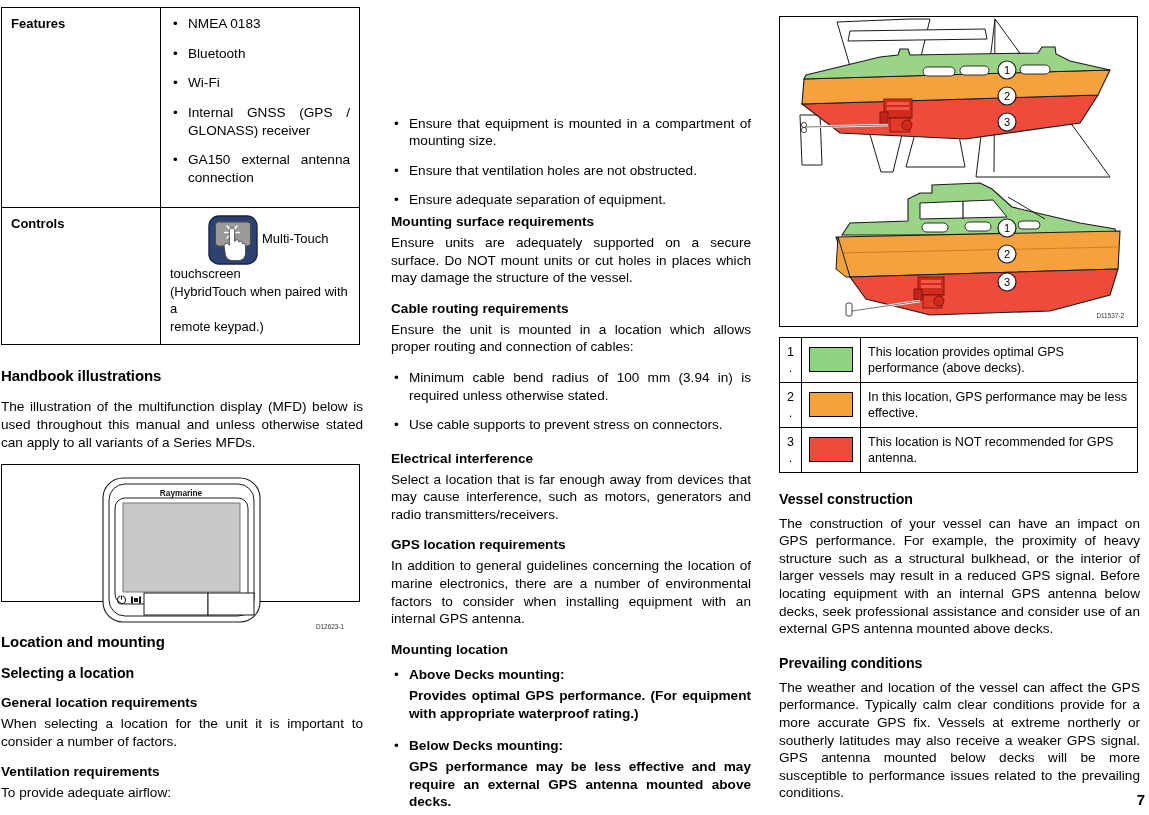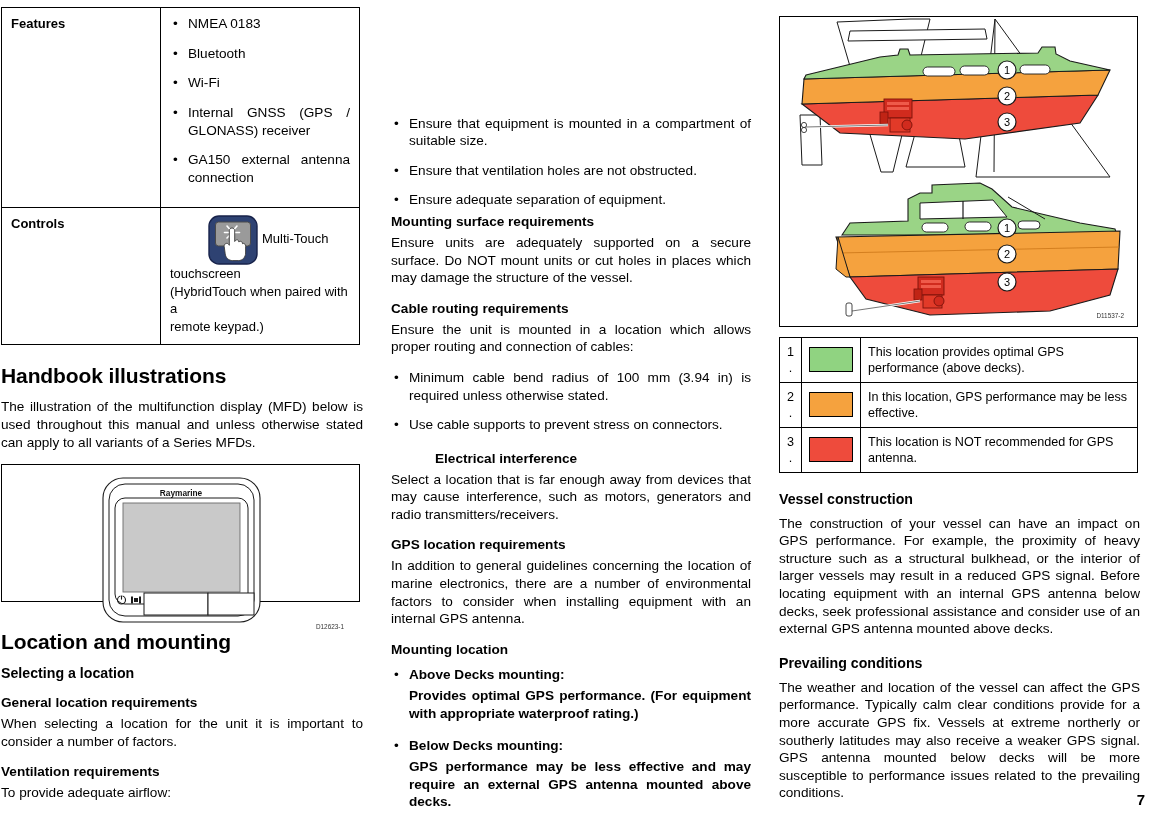--- a/index.html
+++ b/index.html
@@ -34,21 +34,21 @@
 
   
   p, li, td, th, div { font-size: 13.6px; line-height: 17.6px; }
   .body-text {
     font-size: 13.6px;
     line-height: 17.6px;
     margin: 0 0 13px 0;
     text-align: justify;
   }
   h1.chapter {
-    font-size: 21px;
+    font-size: 15px;
     line-height: 25px;
     font-weight: bold;
     margin: 18px 0 10px 0;
     letter-spacing: -0.1px;
   }
   h2.sec {
     font-size: 14.2px;
     line-height: 18px;
     font-weight: bold;
     margin: 13px 0 7px 0;
@@ -265,36 +265,36 @@
     <h3 class="sub">General location requirements</h3>
     <p class="body-text">When selecting a location for the unit it is important to consider a number of factors.</p>
 
     <h3 class="sub">Ventilation requirements</h3>
     <p class="body-text">To provide adequate airflow:</p>
   </div>
 
   <div class="col col-mid">
 
     <ul class="bul" style="margin-top:2px;">
-      <li><span class="dot">•</span><span class="itext">Ensure that equipment is mounted in a compartment of suitable size.</span></li>
+      <li><span class="dot">•</span><span class="itext">Ensure that equipment is mounted in a compartment of mounting size.</span></li>
       <li><span class="dot">•</span><span class="itext">Ensure that ventilation holes are not obstructed.</span></li>
       <li><span class="dot">•</span><span class="itext">Ensure adequate separation of equipment.</span></li>
     </ul>
 
     <h3 class="sub" style="margin-top:4px;">Mounting surface requirements</h3>
     <p class="body-text">Ensure units are adequately supported on a secure surface. Do NOT mount units or cut holes in places which may damage the structure of the vessel.</p>
 
     <h3 class="sub">Cable routing requirements</h3>
     <p class="body-text">Ensure the unit is mounted in a location which allows proper routing and connection of cables:</p>
     <ul class="bul">
       <li><span class="dot">•</span><span class="itext">Minimum cable bend radius of 100 mm (3.94 in) is required unless otherwise stated.</span></li>
       <li><span class="dot">•</span><span class="itext">Use cable supports to prevent stress on connectors.</span></li>
     </ul>
 
-    <h3 class="sub" style="margin-top:16px;margin-left:44px;">Electrical interference</h3>
+    <h3 class="sub" style="margin-top:16px;">Electrical interference</h3>
     <p class="body-text">Select a location that is far enough away from devices that may cause interference, such as motors, generators and radio transmitters/receivers.</p>
 
     <h3 class="sub">GPS location requirements</h3>
     <p class="body-text">In addition to general guidelines concerning the location of marine electronics, there are a number of environmental factors to consider when installing equipment with an internal GPS antenna.</p>
 
     <h3 class="sub">Mounting location</h3>
     <ul class="bul" style="margin-top:8px;">
       <li class="bold-item">
         <span class="dot">•</span>
         <span class="itext">Above Decks mounting:</span>

